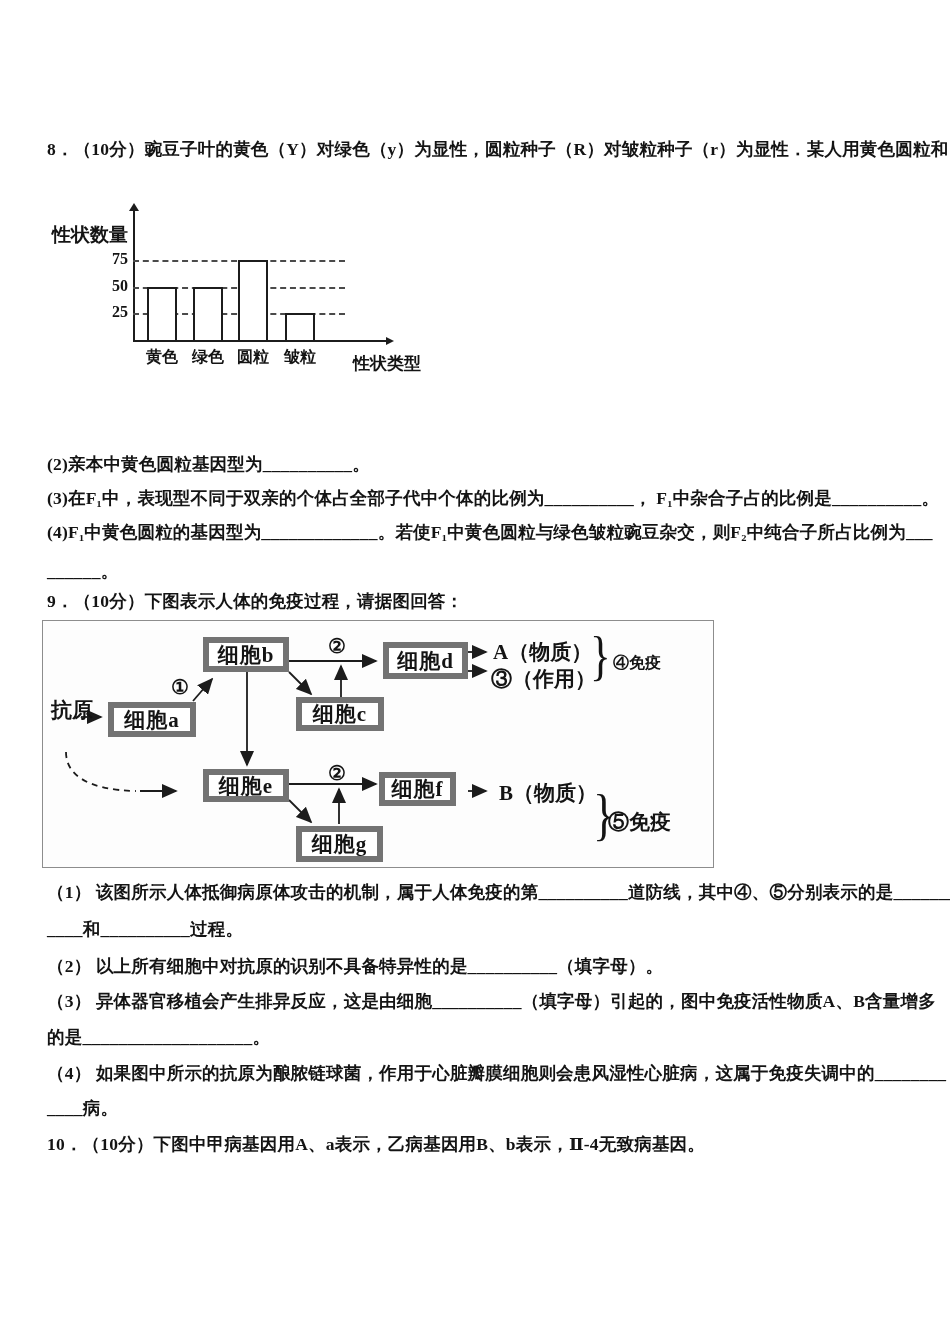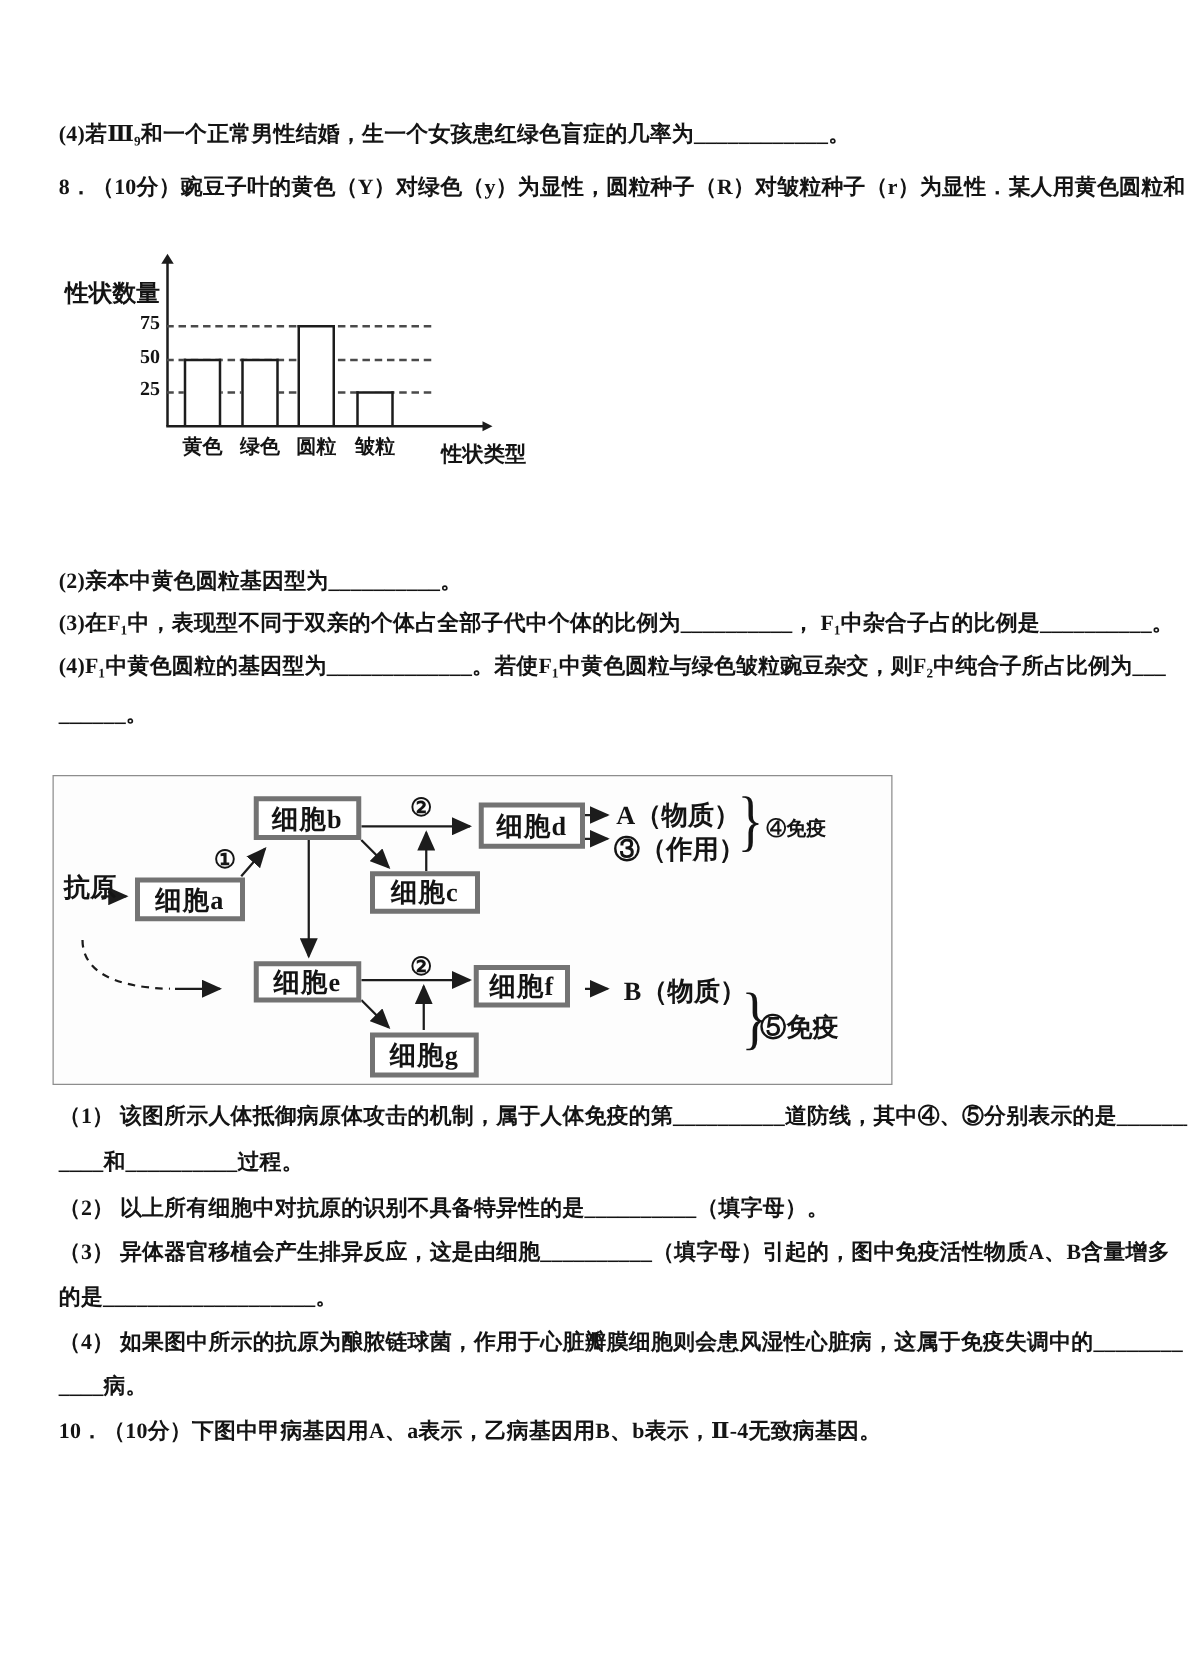--- a/index.html
+++ b/index.html
@@ -19,33 +19,32 @@
       border-top:4px solid transparent;border-bottom:4px solid transparent;border-left:8px solid #1c1c1c;}
   .chart .grid{position:absolute;height:0;border-top:2px dashed #4a4a4a;}
   .chart .tick{position:absolute;width:26px;text-align:right;font-size:16px;font-weight:700;}
   .chart .bar{position:absolute;background:#ffffff;border:2px solid #1c1c1c;border-bottom:none;box-sizing:border-box;}
   .chart .cat{position:absolute;width:40px;text-align:center;font-size:16px;font-weight:700;}
   
   .diagram{position:absolute;left:42px;top:620px;width:670px;height:246px;
            border:1px solid #8d8d8d;background:#fdfdfd;}
   .diagram svg{position:absolute;left:0;top:0;}
   .dlabel{position:absolute;white-space:nowrap;font-weight:700;}
-  .cellbox{position:absolute;border:4px solid #737373;background:#fff;box-sizing:border-box;
+  .cellbox{position:absolute;border:6px solid #737373;background:#fff;box-sizing:border-box;
            display:flex;align-items:center;justify-content:center;
            font-size:21px;font-weight:700;letter-spacing:1px;}
   .vert{width:24px;line-height:26px;font-size:21px;}
   .circ{font-size:20px;font-weight:700;}
   .brace{font-weight:400;transform:scaleX(.8);transform-origin:left center;}
 </style>
 </head>
 <body>
 
 <div class="page">
 
-  <div class="t" style="top:96px">(4)若Ⅲ₉和一个正常男性结婚，生一个女孩患红绿色盲症的几率为____________。</div>
   <div class="t" style="top:138px">8．（10分）豌豆子叶的黄色（Y）对绿色（y）为显性，圆粒种子（R）对皱粒种子（r）为显性．某人用黄色圆粒和</div>
 
   <div class="chart" id="chart">
     <div class="ylab">性状数量</div>
     <div class="yaxis"></div>
     <div class="arr-up"></div>
     <div class="xaxis"></div>
     <div class="arr-right"></div>
     <div class="xlab">性状类型</div>
   <div class="grid" style="left: 83px; top: 107.25px; width: 212px;"></div>
@@ -61,20 +60,21 @@
       <div class="bar" style="left: 188px; top: 53.75px; width: 30px; height: 80.25px;"></div>
       <div class="cat" style="left: 183px; top: 141px;">圆粒</div>
       <div class="bar" style="left: 235px; top: 107.25px; width: 30px; height: 26.75px;"></div>
       <div class="cat" style="left: 230px; top: 141px;">皱粒</div>
     </div>
 
   <div class="t" style="top:453px">(2)亲本中黄色圆粒基因型为__________。</div>
   <div class="t" style="top:487px">(3)在F₁中，表现型不同于双亲的个体占全部子代中个体的比例为__________，  F₁中杂合子占的比例是__________。</div>
   <div class="t" style="top:521px">(4)F₁中黄色圆粒的基因型为_____________。若使F₁中黄色圆粒与绿色皱粒豌豆杂交，则F₂中纯合子所占比例为___</div>
   <div class="t" style="top:560px">______。</div>
+  <div class="t" style="top:590px">9．（10分）下图表示人体的免疫过程，请据图回答：</div>
 
   <div class="diagram">
     <svg width="670" height="246" viewBox="0 0 670 246">
       <defs>
         <marker id="ah" markerWidth="9" markerHeight="8" refX="8" refY="4" orient="auto">
           <path d="M0,0 L9,4 L0,8 z" fill="#1c1c1c"></path>
         </marker>
       </defs>
       <g stroke="#1c1c1c" stroke-width="1.8" fill="none">
         <line x1="38" y1="96" x2="58" y2="96" marker-end="url(#ah)"></line>

